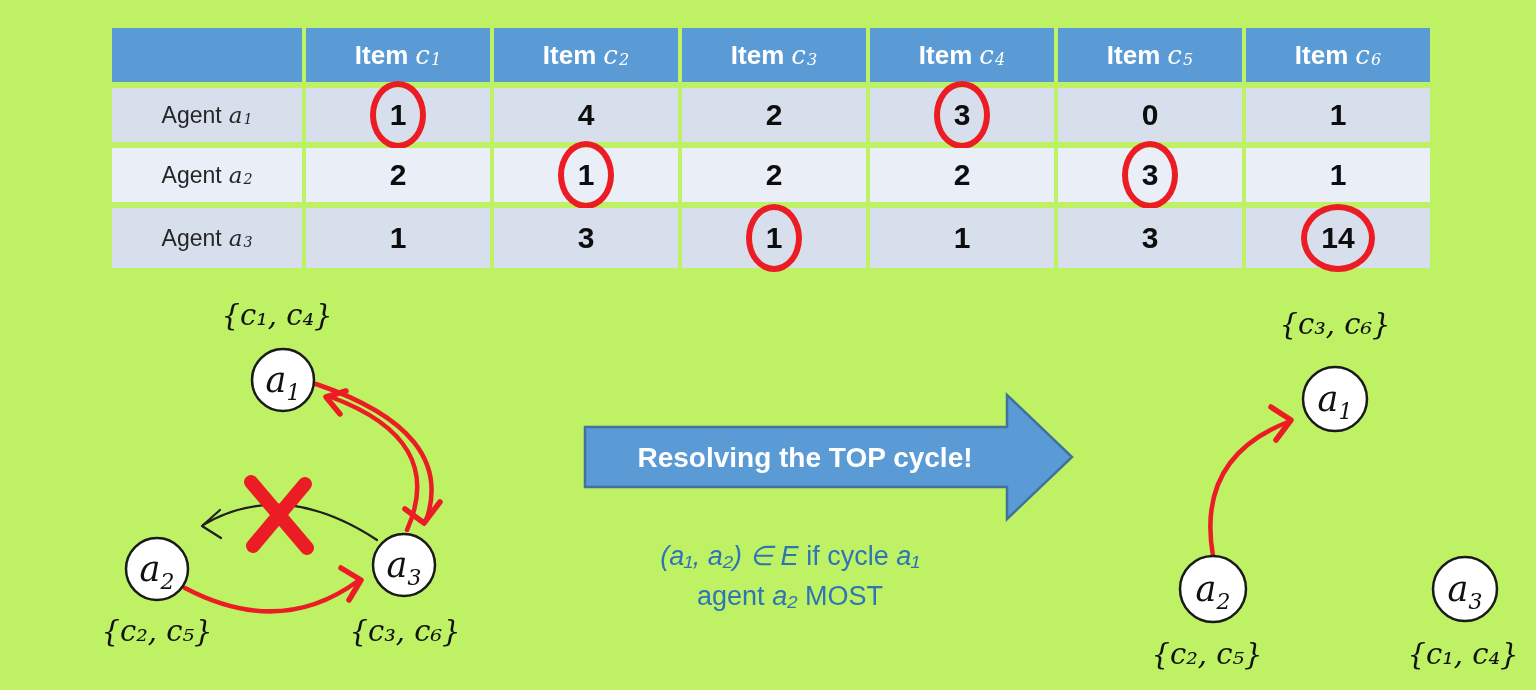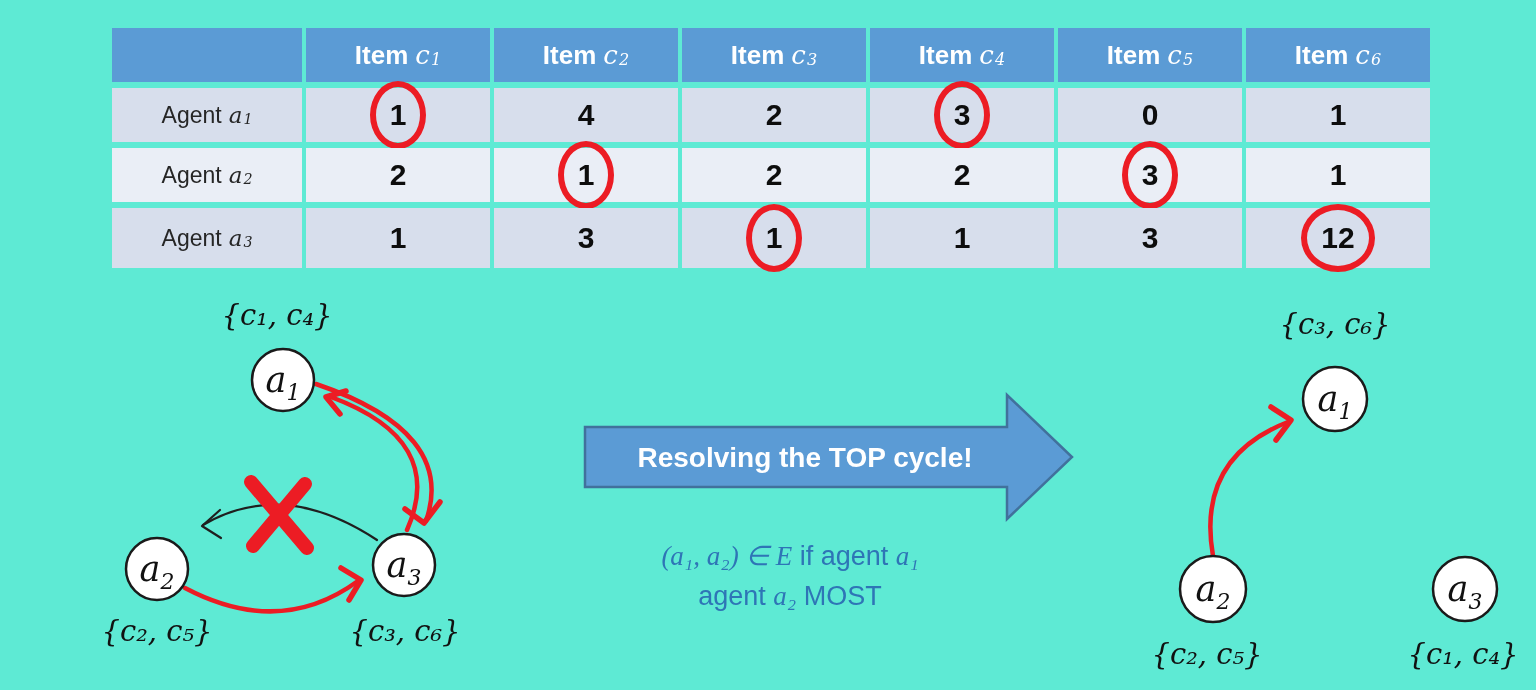--- a/index.html
+++ b/index.html
@@ -1,16 +1,16 @@
 <!DOCTYPE html>
 <html><head>
 <meta charset="utf-8">
 <style>
   html,body{margin:0;padding:0;background:#ffffff;}
-  #stage{position:relative;width:1536px;height:690px;background:#5eead4;overflow:hidden;
+  #stage{position:relative;width:1536px;height:690px;background:#bef264;overflow:hidden;
          font-family:"Liberation Sans",sans-serif;}
 
   
   #valtable{position:absolute;left:112px;top:28px;display:grid;
             grid-template-columns:190px repeat(6,184px);
             grid-template-rows:54px 54px 54px 60px;
             gap:6px 4px;}
   .hcell{background:#5B9BD5;color:#ffffff;display:flex;align-items:center;justify-content:center;
          font-size:26px;font-weight:bold;}
   .hsym{font-family:"DejaVu Serif",serif;font-style:italic;font-weight:500;margin-left:7px;}
@@ -45,21 +45,21 @@
 
   
   #banner{position:absolute;left:580px;top:390px;}
   .banner-shape{fill:#5B9BD5;stroke:#41719C;stroke-width:2.5;stroke-linejoin:miter;}
   .banner-text{font-family:"Liberation Sans",sans-serif;font-weight:bold;font-size:28px;
                fill:#ffffff;text-anchor:middle;}
 
   
   #note{position:absolute;left:575px;top:536px;width:430px;text-align:center;
         color:#2E75B6;font-size:27px;line-height:40px;}
-  #note .math{font-family:Liberation Serif, serif;font-style:italic;}
+  #note .math{font-family:Liberation Sans, sans-serif;font-style:italic;}
 </style>
 </head>
 <body>
 
 <div id="stage">
 
   <div id="valtable">
       <div class="hcell"></div>
       <div class="hcell">
         <span class="hword">Item</span>
@@ -151,21 +151,21 @@
       <div class="vcell odd circled">
         <span class="vnum">1</span>
       </div>
       <div class="vcell odd">
         <span class="vnum">1</span>
       </div>
       <div class="vcell odd">
         <span class="vnum">3</span>
       </div>
       <div class="vcell odd circled wide">
-        <span class="vnum">12</span>
+        <span class="vnum">14</span>
       </div>
     </div>
 
   <svg id="graph-left" class="graph" width="470" height="400" viewBox="0 0 470 400">
 
     <path class="bedge" d="M 322 250 Q 228 188 148 235"></path>
     <path class="bedge" d="M 165 220 L 147 236 L 166 248"></path>
 
     <path class="xmark" d="M 196 192 L 252 258 M 250 194 L 198 256"></path>
 
@@ -189,21 +189,21 @@
     <text class="alloc" x="102" y="351">{c₂, c₅}</text>
     <text class="alloc" x="350" y="351">{c₃, c₆}</text>
   </svg>
 
   <svg id="banner" width="500" height="135" viewBox="0 0 500 135">
     <polygon class="banner-shape" points="5,37 427,37 427,5 492,67 427,129 427,97 5,97"></polygon>
     <text class="banner-text" x="225" y="77">Resolving the TOP cycle!</text>
   </svg>
 
   <div id="note">
-    <span class="math">(a₁, a₂) ∈ E</span><span> if agent </span><span class="math">a₁</span><br>
+    <span class="math">(a₁, a₂) ∈ E</span><span> if cycle </span><span class="math">a₁</span><br>
     <span>agent </span><span class="math">a₂</span><span> MOST</span>
   </div>
 
   <svg id="graph-right" class="graph" width="436" height="400" viewBox="0 0 436 400">
 
     <path class="redge" d="M 113 266 Q 96 168 188 132"></path>
     <path class="redhead" d="M 171 117 L 191 130 L 176 150"></path>
 
     <circle class="nodecirc" cx="235" cy="109" r="32"></circle>
     <text class="nodetext" x="235" y="121" text-anchor="middle"><tspan>a</tspan><tspan class="nodesub" dy="8">1</tspan></text>

